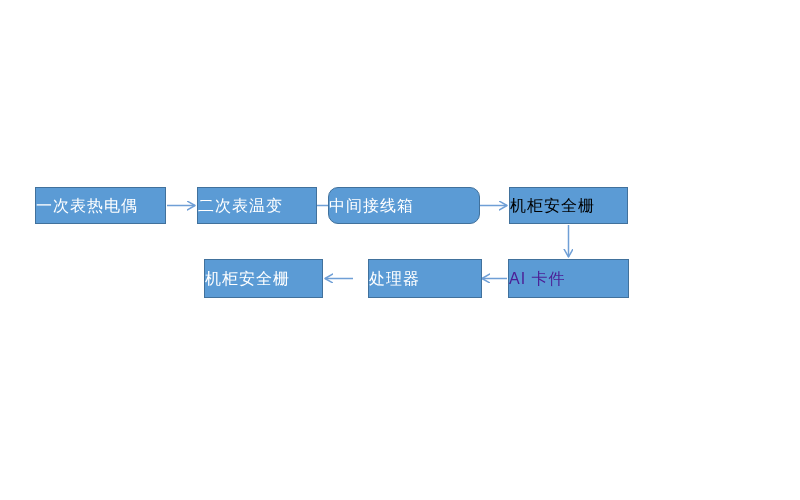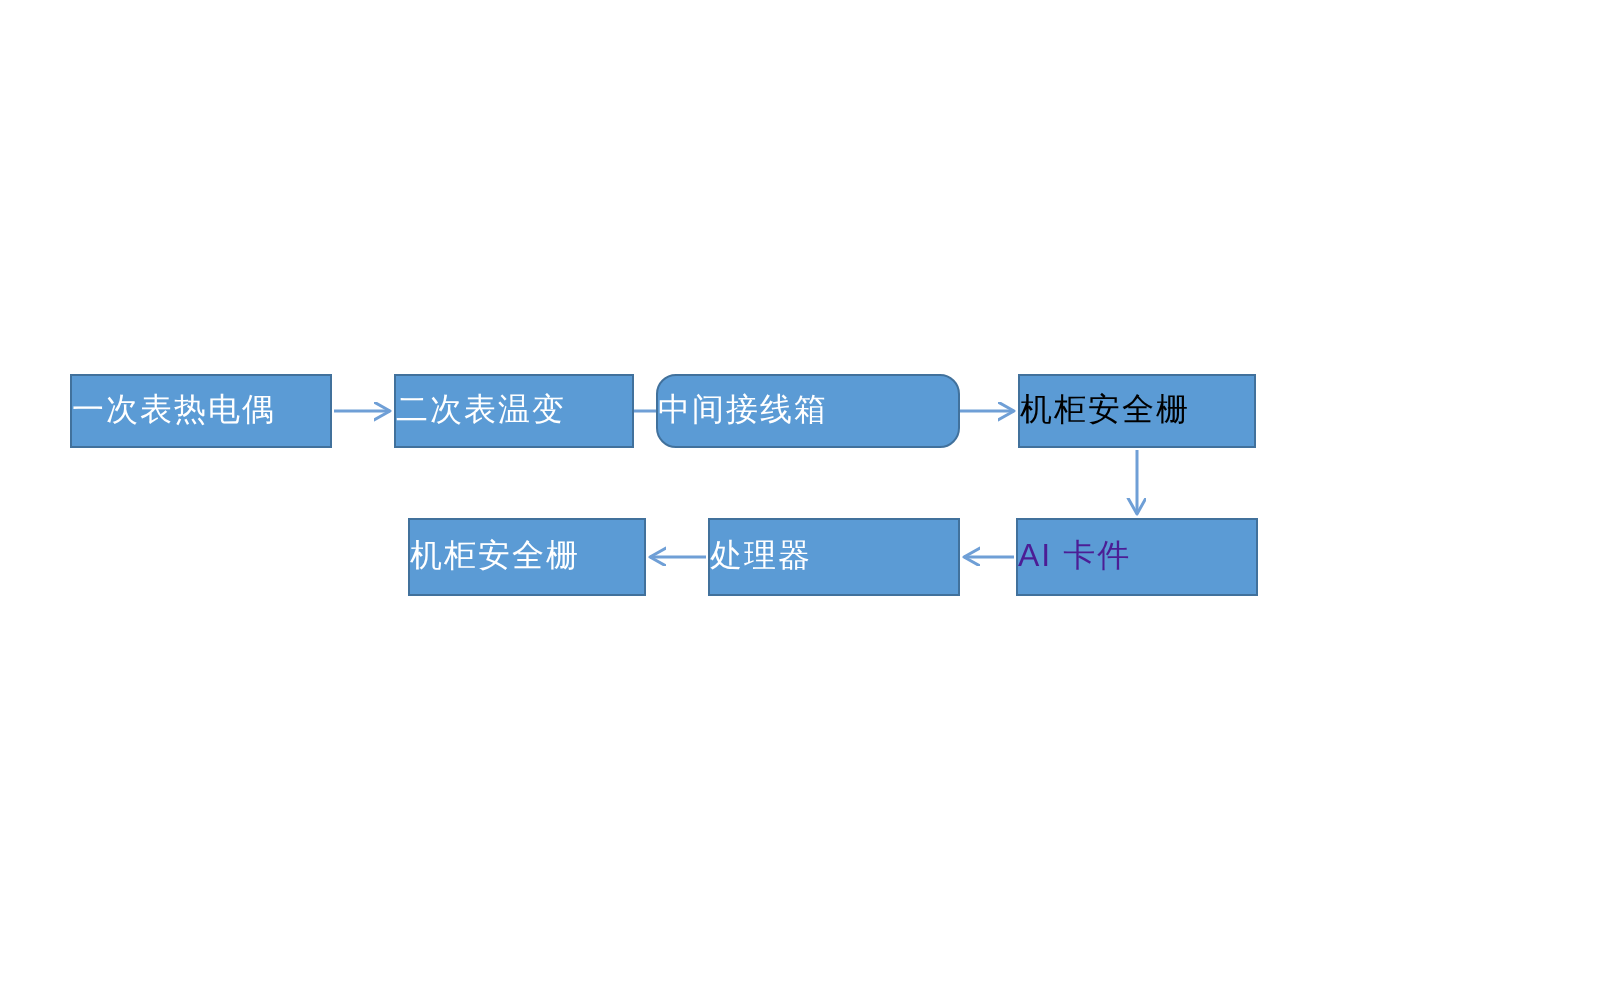--- a/index.html
+++ b/index.html
@@ -68,20 +68,20 @@
       </div>
       <div class="node" style="left: 328px; top: 187px; width: 152px; height: 37px; background: rgb(91, 155, 213); border-color: rgb(65, 113, 156); border-radius: 10px;">
         <span class="node-label" style="color: rgb(255, 255, 255);">中间接线箱</span>
       </div>
       <div class="node" style="left: 509px; top: 187px; width: 119px; height: 37px; background: rgb(91, 155, 213); border-color: rgb(65, 113, 156);">
         <span class="node-label" style="color: #000000;">机柜安全栅</span>
       </div>
       <div class="node" style="left: 508px; top: 259px; width: 121px; height: 39px; background: rgb(91, 155, 213); border-color: rgb(65, 113, 156);">
         <span class="node-label" style="color: #4c1d95;">AI 卡件</span>
       </div>
-      <div class="node" style="left: 354px; top: 259px; width: 126px; height: 39px; background: rgb(91, 155, 213); border-color: rgb(65, 113, 156);">
+      <div class="node" style="left: 368px; top: 259px; width: 114px; height: 39px; background: rgb(91, 155, 213); border-color: rgb(65, 113, 156);">
         <span class="node-label" style="color: rgb(255, 255, 255);">处理器</span>
       </div>
       <div class="node" style="left: 204px; top: 259px; width: 119px; height: 39px; background: rgb(91, 155, 213); border-color: rgb(65, 113, 156);">
         <span class="node-label" style="color: rgb(255, 255, 255);">机柜安全栅</span>
       </div>
     </div>
 </div>
 
 </body></html>

